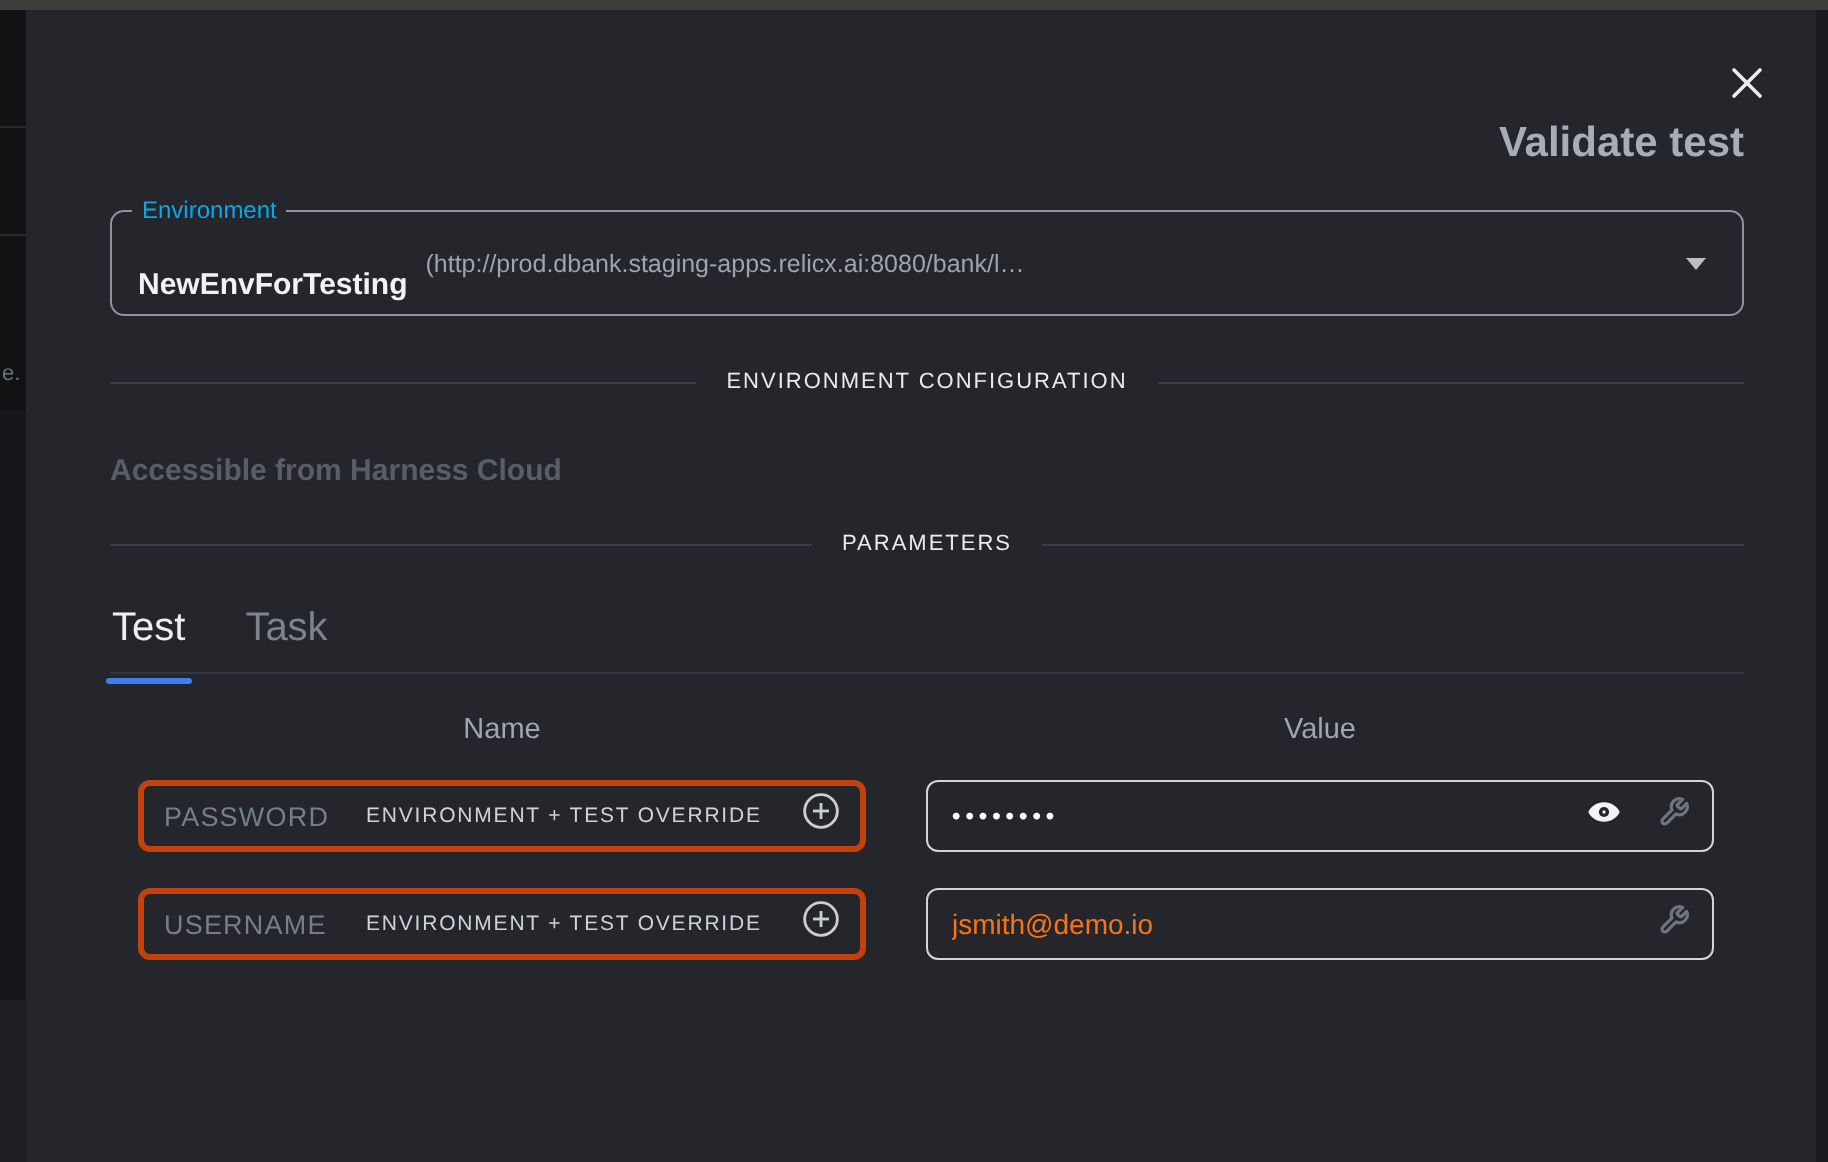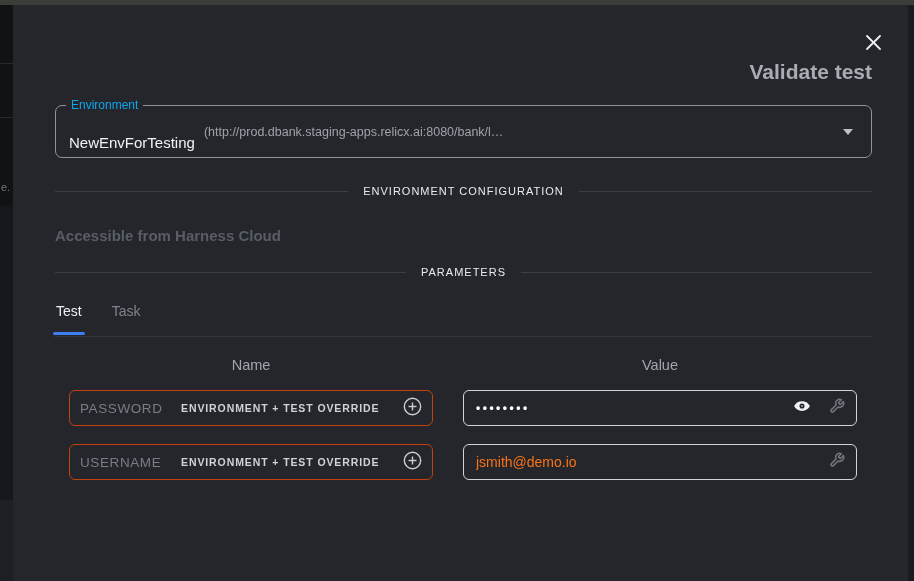--- a/index.html
+++ b/index.html
@@ -25,59 +25,59 @@
 
   .modal-title { position:absolute; left:42px; top:55px; width:817px; text-align:right;
                  font-size:21px; font-weight:bold; color:#a8acb3; }
 
   
   .env-field { position:absolute; left:42px; top:100px; width:817px; height:53px;
                border:1px solid #90939a; border-radius:7px; display:flex; align-items:center;
                padding:0 18px 0 13px; cursor:pointer; }
   .env-label { position:absolute; top:-8px; left:10px; background:#24262b; padding:0 5px;
                font-size:12px; color:#0ea5e9; }
-  .env-name { font-size:15px; font-weight:normal; color:#f1f2f4; white-space:nowrap;margin-top:21px; }
+  .env-name { font-size:15px; font-weight:bold; color:#f1f2f4; white-space:nowrap;margin-top:21px; }
   .env-url { font-size:12.5px; color:#9fa3aa; margin-left:9px; white-space:nowrap;
              overflow:hidden; text-overflow:ellipsis; flex:1; }
   .caret-down { margin-left:12px; width:0; height:0; border-left:5px solid transparent;
                 border-right:5px solid transparent; border-top:6px solid #bcc0c5; }
 
   
   .divider { position:absolute; left:42px; width:817px; display:flex; align-items:center; gap:15px; }
   .divider .line { flex:1; height:1px; background:#3b3f45; }
   .divider .sec-label { font-size:11px; font-weight:normal; letter-spacing:1px; color:#e9ebee;
                         white-space:nowrap; }
   .divider.d1 { top:180px; }
   .divider.d2 { top:261px; }
 
   .accessible-text { position:absolute; left:42px; top:222px; font-size:15px; font-weight:bold;
                      color:#595e66; }
 
   
   .tabs { position:absolute; left:42px; top:298px; display:flex; gap:28px; }
-  .tab { position:relative; font-size:14px; color:#7e838b; padding:0 1px 16px 1px; cursor:pointer; }
+  .tab { position:relative; font-size:20px; color:#7e838b; padding:0 1px 16px 1px; cursor:pointer; }
   .tab.active { color:#eceef0; }
   .tab.active::after { content:""; position:absolute; left:-2px; right:-2px; bottom:0;
                        height:3px; border-radius:2px; background:#3d7ef0; }
   .tabs-border { position:absolute; left:42px; top:331px; width:817px; height:1px; background:#34383e; }
 
   
   .col-header { position:absolute; top:352px; text-align:center; font-size:14.5px; color:#a0a6ae; }
   .col-header.name { left:56px; width:364px; }
   .col-header.value { left:450px; width:394px; }
 
   
   .param-row { position:absolute; left:0; width:895px; height:36px; }
   .param-row.r0 { top:385px; }
   .param-row.r1 { top:439px; }
 
-  .name-box { position:absolute; left:56px; width:364px; height:36px; border:1px solid #c2410c;
+  .name-box { position:absolute; left:56px; width:364px; height:36px; border:3px solid #c2410c;
               border-radius:6px; display:flex; align-items:center; padding:0 10px; }
   .param-name { width:101px; font-size:13.5px; letter-spacing:0.6px; color:#787d86; white-space:nowrap; }
-  .param-badge { font-size:10.5px; font-weight:bold; letter-spacing:0.9px; color:#cfd3d8; white-space:nowrap; }
+  .param-badge { font-size:10.5px; font-weight:normal; letter-spacing:0.9px; color:#cfd3d8; white-space:nowrap; }
   .plus-btn { margin-left:auto; width:20px; height:20px; display:flex; align-items:center;
               justify-content:center; cursor:pointer; }
 
   .value-box { position:absolute; left:450px; width:394px; height:36px; border:1px solid #d2d4d8;
                border-radius:6px; display:flex; align-items:center; padding:0 10px 0 12px; gap:17px; }
   .value-input { flex:1; min-width:0; background:transparent; border:none; outline:none;
                  color:#f97316; font-family:"Liberation Sans", sans-serif; font-size:14px; }
   .value-input.masked { font-size:12px; font-weight:bold; letter-spacing:2.5px; color:#ffffff; }
   .icon-btn { width:18px; height:18px; display:flex; align-items:center; justify-content:center;
               cursor:pointer; flex:none; }

